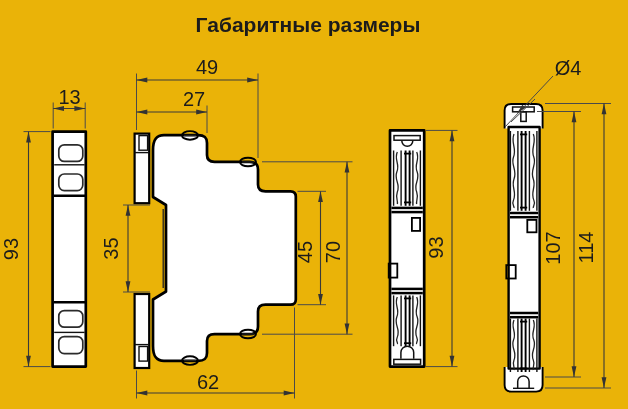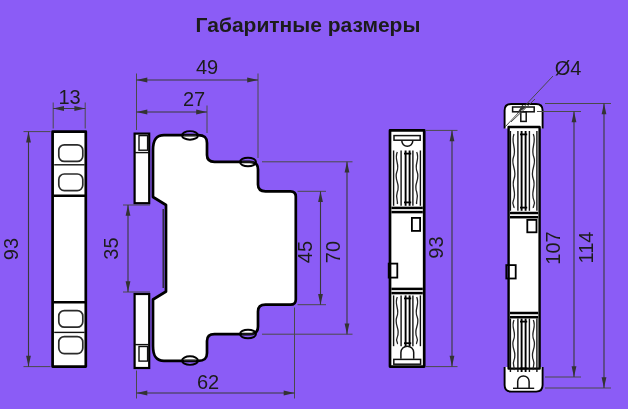--- a/index.html
+++ b/index.html
@@ -1,16 +1,16 @@
 <!DOCTYPE html>
 <html><head>
 <meta charset="utf-8">
 <style>
   html,body{margin:0;padding:0;background:#fff}
-  #stage{position:relative;width:628px;height:409px;background:#8b5cf6;overflow:hidden}
+  #stage{position:relative;width:628px;height:409px;background:#eab308;overflow:hidden}
   svg{position:absolute;left:0;top:0}
   text{font-family:"Liberation Sans",sans-serif;fill:#1c1c1c}
   .title{font-size:21px;font-weight:bold;text-anchor:middle}
   .dt{font-size:20px;text-anchor:middle}
   .o{fill:#fff;stroke:#000;stroke-width:2.7;stroke-linejoin:round}
   .o4{fill:#fff;stroke:#000;stroke-width:2.4;stroke-linejoin:round}
   .o2{fill:#fff;stroke:#000;stroke-width:2.2}
   .cv{fill:#fff;stroke:#000;stroke-width:1.9}
   .t{fill:none;stroke:#000;stroke-width:2.5}
   .m{fill:none;stroke:#111;stroke-width:1.5}

